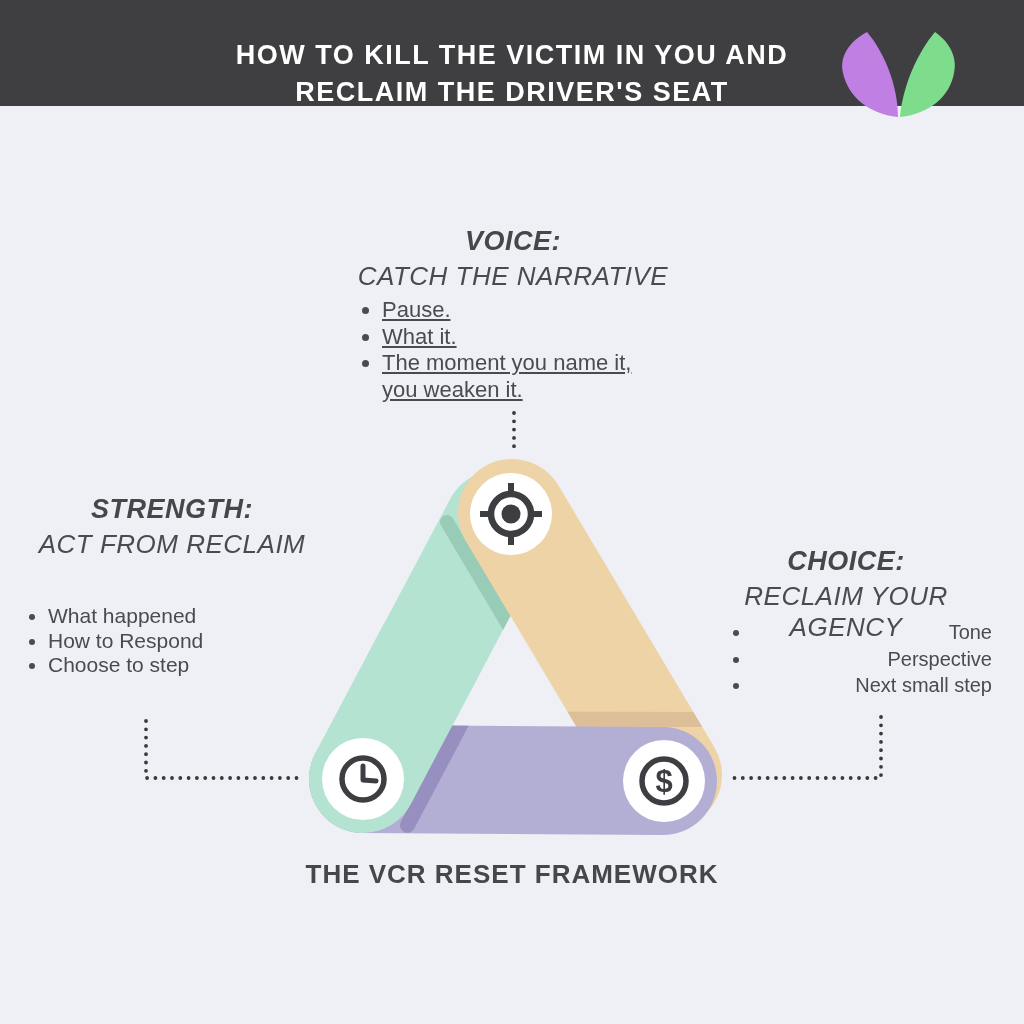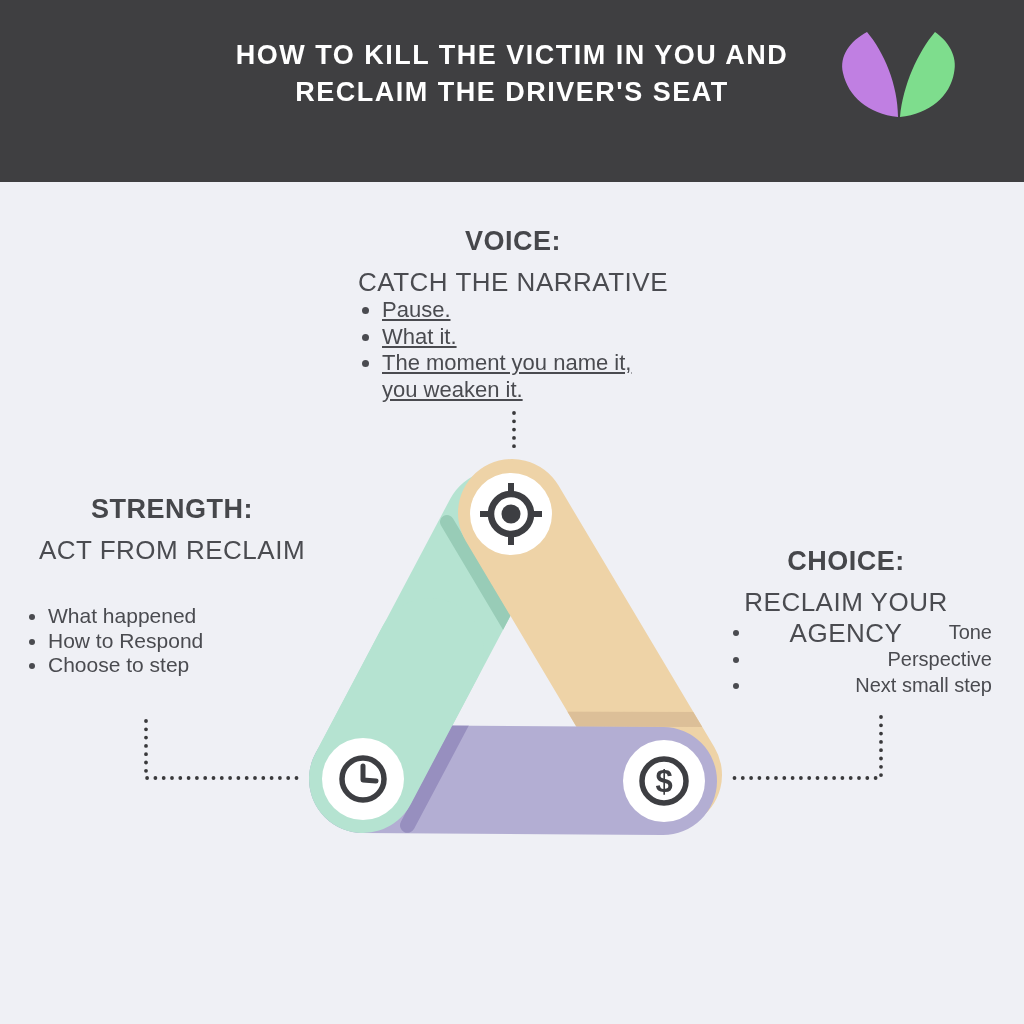--- a/index.html
+++ b/index.html
@@ -1,39 +1,39 @@
 <!DOCTYPE html>
 <html style="--bg: #eff0f5; --header-bg: #3f3f41; --title-text: #ffffff; --heading: #46474b; --text: #4a4b50; --teal: #b5e3d1; --teal-shadow: #98ccb7; --tan: #eed3a7; --tan-shadow: #dcbf98; --purple: #b3aed3; --purple-shadow: #978fbf; --icon: #3d3e42; --dot: #39393b; --circle-fill: #ffffff; --logo-purple: #c07fe2; --logo-green: #7edd8d;"><head>
 <meta charset="utf-8">
 <style>
   html,body{margin:0;padding:0;background:#d8d8dc;}
   .canvas{position:relative;width:1024px;height:1024px;overflow:hidden;
           background:var(--bg);font-family:"Liberation Sans",sans-serif;}
   
-  .header{position:absolute;left:0;top:0;width:1024px;height:182px;background:var(--header-bg);}
+  .header{position:absolute;left:0;top:0;width:1024px;height:106px;background:var(--header-bg);}
   .title{position:absolute;left:0;top:37px;width:1024px;text-align:center;
          color:var(--title-text);font-size:27px;font-weight:bold;letter-spacing:1.5px;
          line-height:37px;white-space:pre-line;}
   .logo{position:absolute;left:838px;top:24px;}
   
   .bar{stroke-width:108;stroke-linecap:round;fill:none;}
   .s-teal{stroke:var(--teal);} .s-tan{stroke:var(--tan);} .s-purple{stroke:var(--purple);}
   .sh{stroke-linecap:round;fill:none;}
   .s-teal-sh{stroke:var(--teal-shadow);stroke-width:14;}
   .s-tan-sh{stroke:var(--tan-shadow);stroke-width:15;}
   .s-purple-sh{stroke:var(--purple-shadow);stroke-width:15;}
   .vertex{fill:var(--circle-fill);}
   .icon-stroke{stroke:var(--icon);fill:none;}
   .icon-fill{fill:var(--icon);}
   .dots{stroke:var(--dot);stroke-width:3.8;stroke-dasharray:0 8.3;stroke-linecap:round;fill:none;}
   .leaf-p{fill:var(--logo-purple);} .leaf-g{fill:var(--logo-green);}
   
-  .sec-head{position:absolute;text-align:center;color:var(--heading);}
+  .sec-head{position:absolute;text-align:center;color:var(--heading);font-style:italic;}
   .sec-head .t{font-size:27px;font-weight:bold;letter-spacing:.5px;}
-  .sec-head .s{font-size:26px;letter-spacing:.5px;margin-top:10px;color:var(--text);}
+  .sec-head .s{font-size:26px;letter-spacing:.5px;margin-top:4px;color:var(--text);}
   .voice-head{left:313px;top:226px;width:400px;}
   .response-head{left:12px;top:494px;width:320px;}
   .choice-head{left:686px;top:546px;width:320px;}
   ul.blist{position:absolute;margin:0;padding:0 0 0 22px;color:var(--text);list-style:disc;}
   ul.blist li{white-space:pre-line;}
   .voice-list{left:360px;top:297px;font-size:22px;line-height:26.5px;width:300px;text-decoration:underline;}
   .response-list{left:26px;top:604px;font-size:21px;line-height:24.5px;width:280px;}
   .choice-list{left:730px;top:619px;font-size:20px;line-height:26.5px;width:240px;text-align:right;}
   .footer{position:absolute;left:0;top:859px;width:1024px;text-align:center;
           color:var(--heading);font-size:26px;font-weight:bold;letter-spacing:1px;}
@@ -137,14 +137,15 @@
   <div class="sec-head choice-head">
     <div class="t">CHOICE:</div>
     <div class="s">RECLAIM YOUR AGENCY</div>
   </div>
   <ul class="blist choice-list">
     <li>Tone</li>
     <li>Perspective</li>
     <li>Next small step</li>
   </ul>
 
+  <div class="footer">THE VCR RESET FRAMEWORK</div>
 
 </div>
 
 </body></html>

